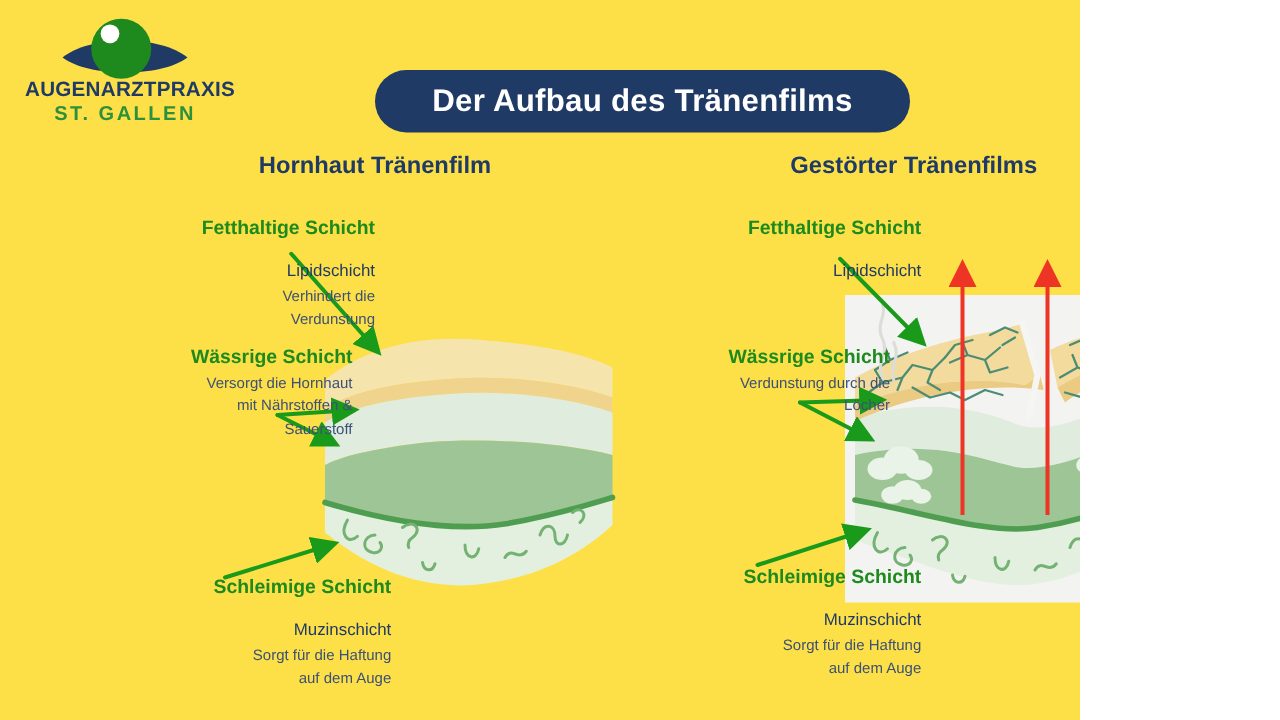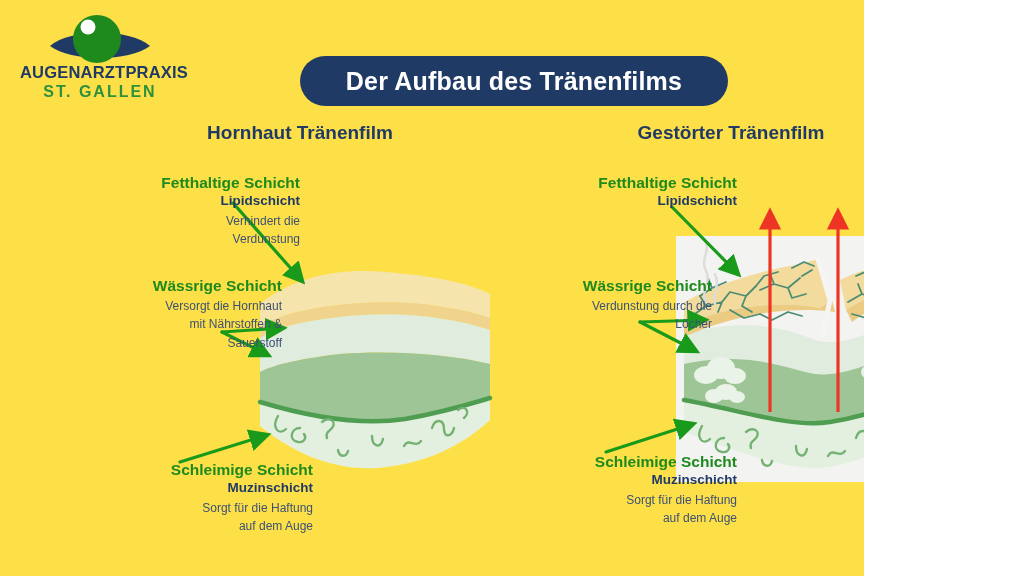--- a/index.html
+++ b/index.html
@@ -19,21 +19,21 @@
     font-size:25px; font-weight:bold; letter-spacing:.2px;margin-top:28px;
   }
   
   .col-heading{position:absolute; top:122px; width:300px; text-align:center;
     color:#203A66; font-weight:bold; font-size:19px;}
   .col-heading.left{left:150px;}
   .col-heading.right{left:581px;}
   
   .label{position:absolute; width:175px;text-align:right;}
   .lbl-name{color:#1E8A1E; font-weight:bold; font-size:15.5px; line-height:1.15;}
-  .lbl-sub{color:#203A66; font-weight:bold; font-size:13.5px; line-height:1.25; margin-top:1px;padding-left:20px;}
+  .lbl-sub{color:#203A66; font-weight:normal; font-size:13.5px; line-height:1.25; margin-top:17px;padding-left:20px;}
   .lbl-sub:empty{display:none;}
   .lbl-desc{color:#3D5076; font-size:12px; line-height:1.55; margin-top:2px; white-space:pre-line;}
   
   .art{position:absolute; left:0; top:0; pointer-events:none;}
 </style>
 </head>
 <body>
 
 <div class="canvas">
 
@@ -141,21 +141,21 @@
     </svg>
     <div class="logo-name">AUGENARZTPRAXIS</div>
     <div class="logo-loc">ST. GALLEN</div>
   </div>
 
   <div class="title-pill">
     <span>Der Aufbau des Tränenfilms</span>
   </div>
 
   <div class="col-heading left">Hornhaut Tränenfilm</div>
-  <div class="col-heading right">Gestörter Tränenfilm</div>
+  <div class="col-heading right">Gestörter Tränenfilms</div>
 
   <div class="label" style="left:125px; top:174px;">
     <div class="lbl-name">Fetthaltige Schicht</div>
     <div class="lbl-sub">Lipidschicht</div>
     <div class="lbl-desc">Verhindert die
 Verdunstung</div>
   </div>
   <div class="label" style="left:107px; top:277px;">
     <div class="lbl-name">Wässrige Schicht</div>
 

